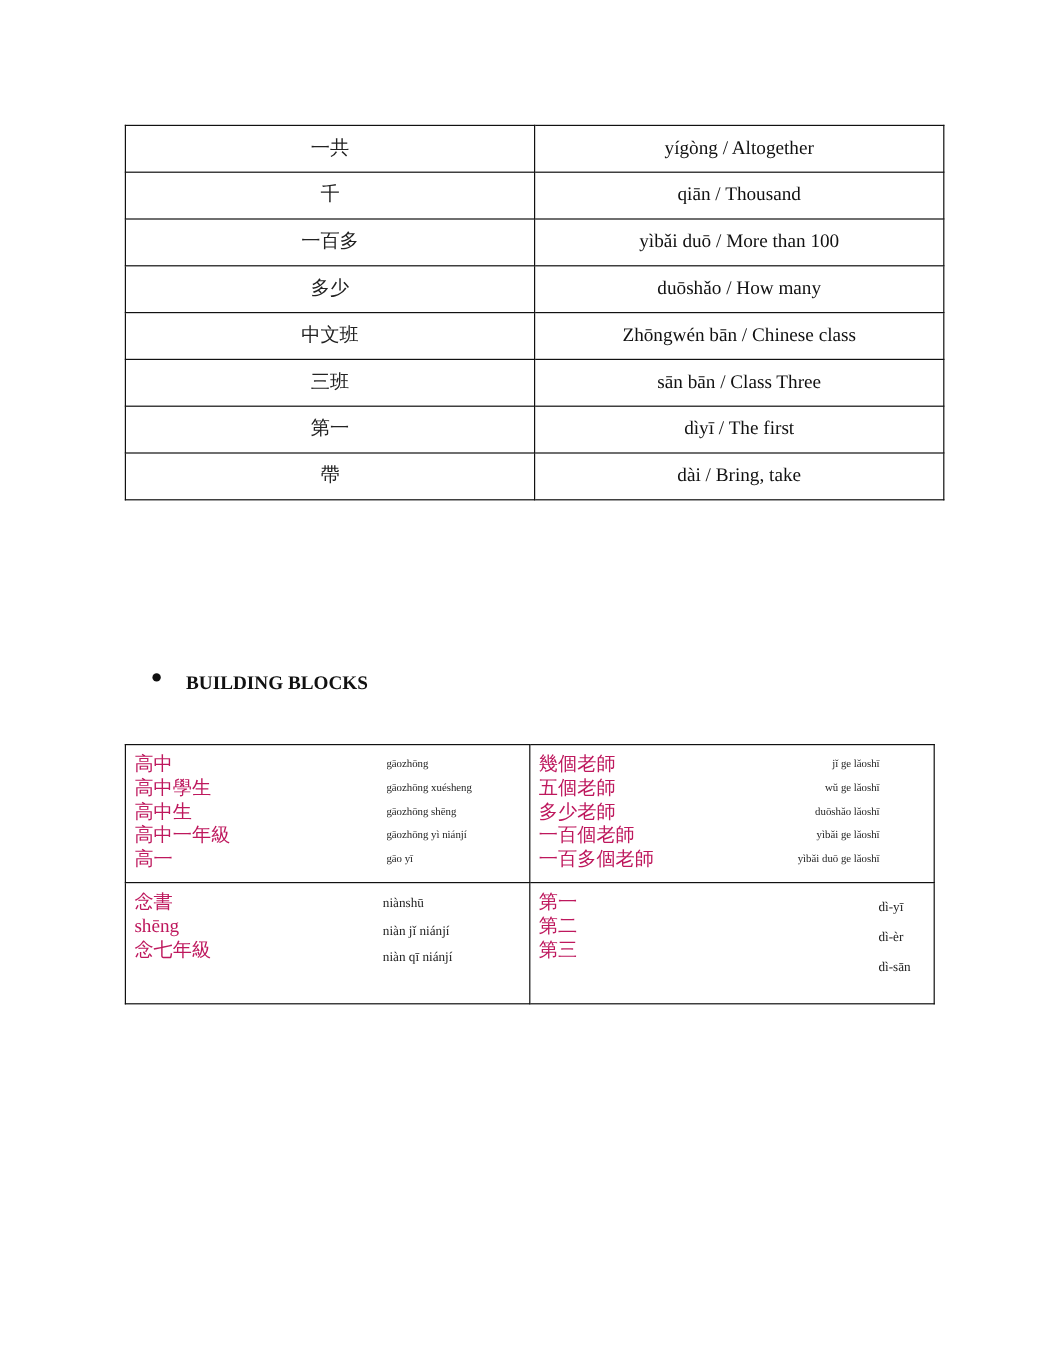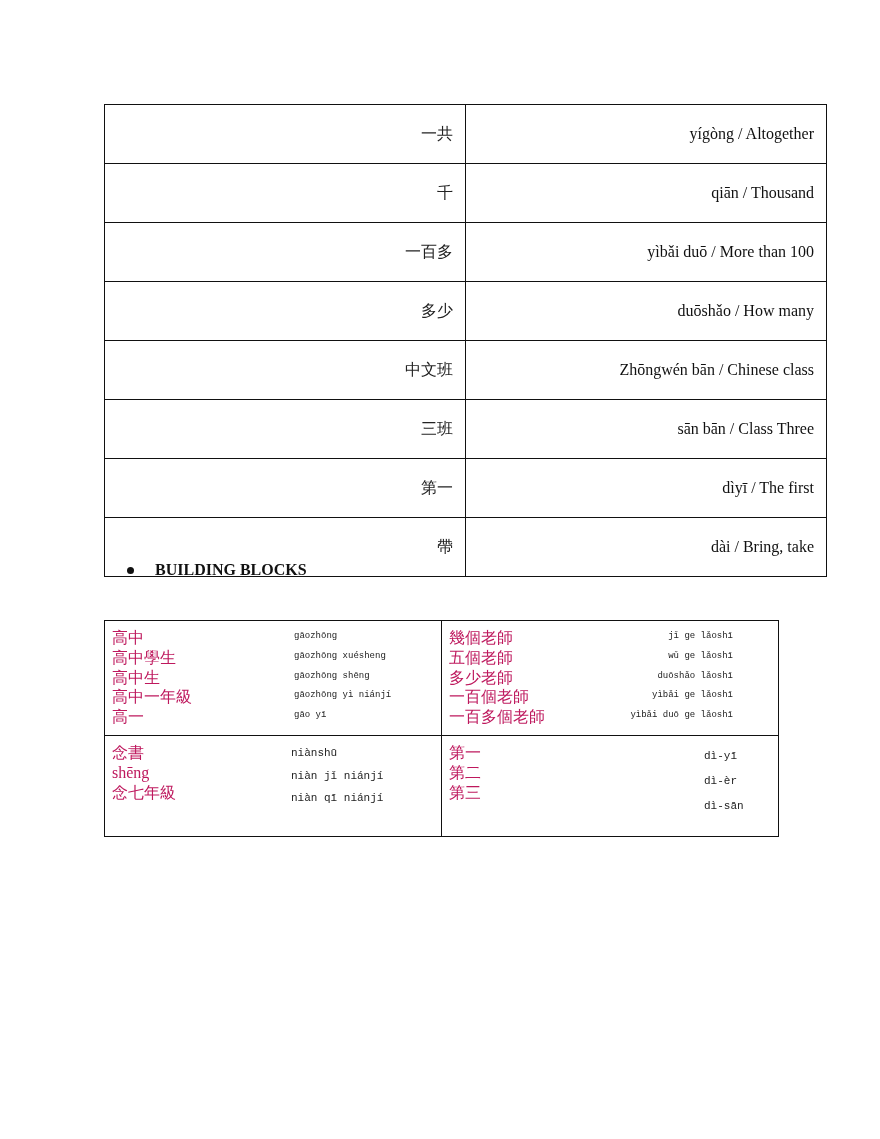--- a/index.html
+++ b/index.html
@@ -19,40 +19,40 @@
       position: absolute;
       left: 104px;
       top: 104px;
       width: 674px;
       border-collapse: collapse;
       table-layout: fixed;
     }
     .vocab-table td {
       border: 1.5px solid #111111;
       height: 34px;
-      padding: 12px;
-      text-align: right;
+      padding: 2px;
+      text-align: center;
       vertical-align: middle;
       font-size: 16px;
       line-height: 20px;
     }
     .vocab-table td.zh {
       width: 336px;
       font-size: 16px;
       color: #222222;
     }
     .vocab-table td.en {
       width: 336px;
     }
     .section-heading {
       position: absolute;
       left: 127px;
       top: 561px;
       display: flex;
-      align-items: center;
+      align-items: flex-start;
       font-family: "Liberation Serif", "DejaVu Serif", serif;
       font-weight: bold;
       font-size: 16px;
       color: #111111;
     }
     .section-heading .bullet {
       display: inline-block;
       width: 7px;
       height: 7px;
       border-radius: 50%;
@@ -87,23 +87,24 @@
       top: 7px;
       font-family: Liberation Serif, serif;
       font-size: 16px;
       line-height: 19.8px;
       color: #be185d;
     }
     .zh-list div { white-space: nowrap; }
     .py-list {
       position: absolute;
       top: 9px;
-      font-family: Liberation Mono, monospace;
+      font-family: Liberation Serif, serif;
       font-size: 9px;
       color: #222222;
+      margin-left: 28px;
     }
     .py-list div {
       white-space: nowrap;
       height: 19.8px;
       line-height: 12px;
     }
     .py-list.left-aligned { left: 189px; text-align: left; }
     .py-list.right-aligned { right: 45px; text-align: right; }
     .py-list.big { font-size: 11px; top: 11px; }
     .py-list.big div { height: 22.5px; }

